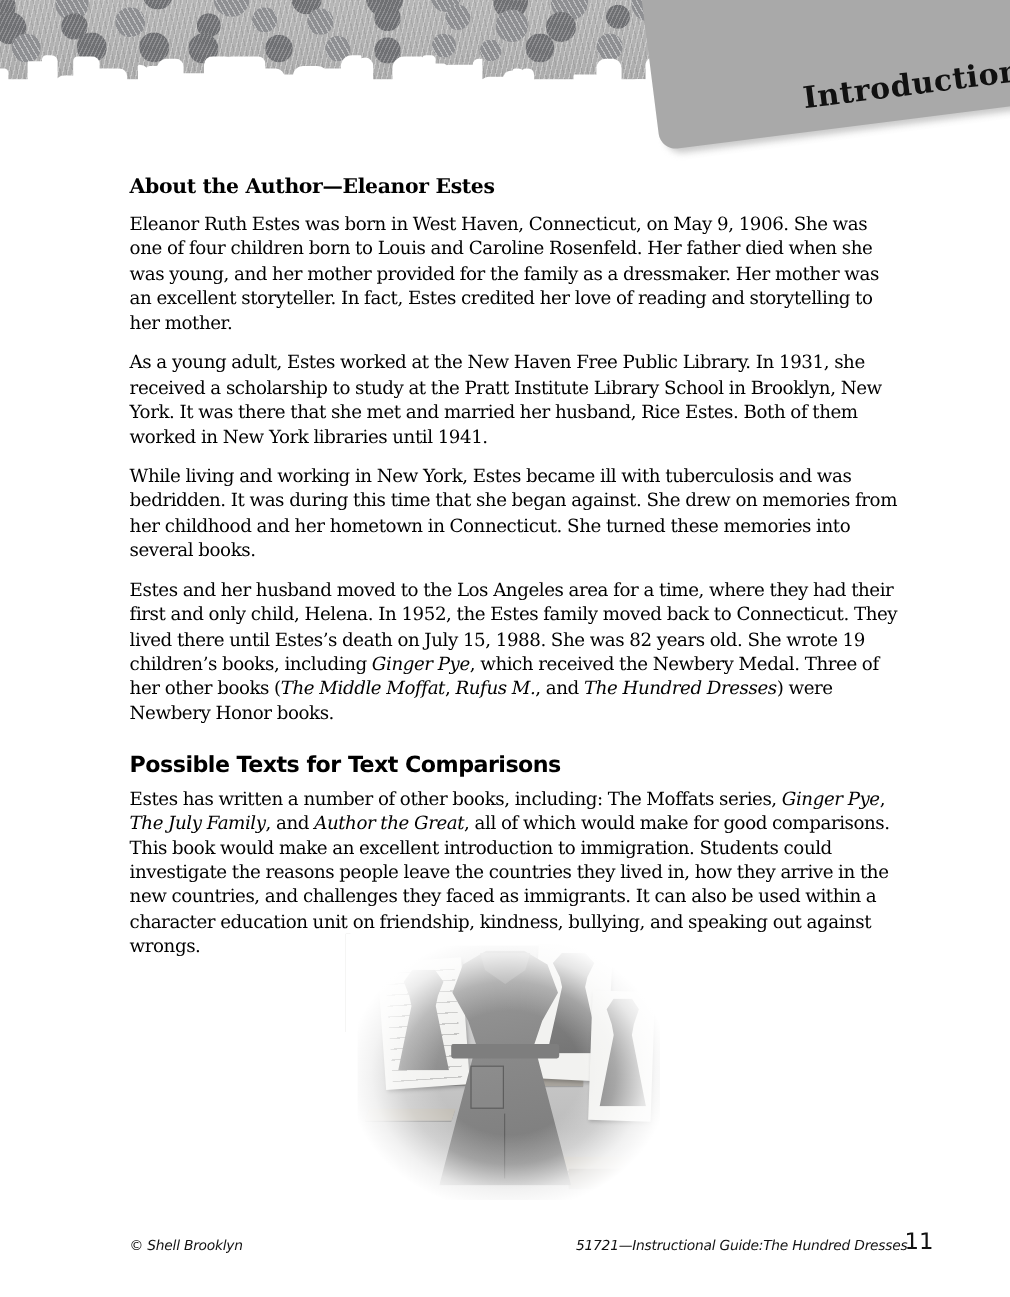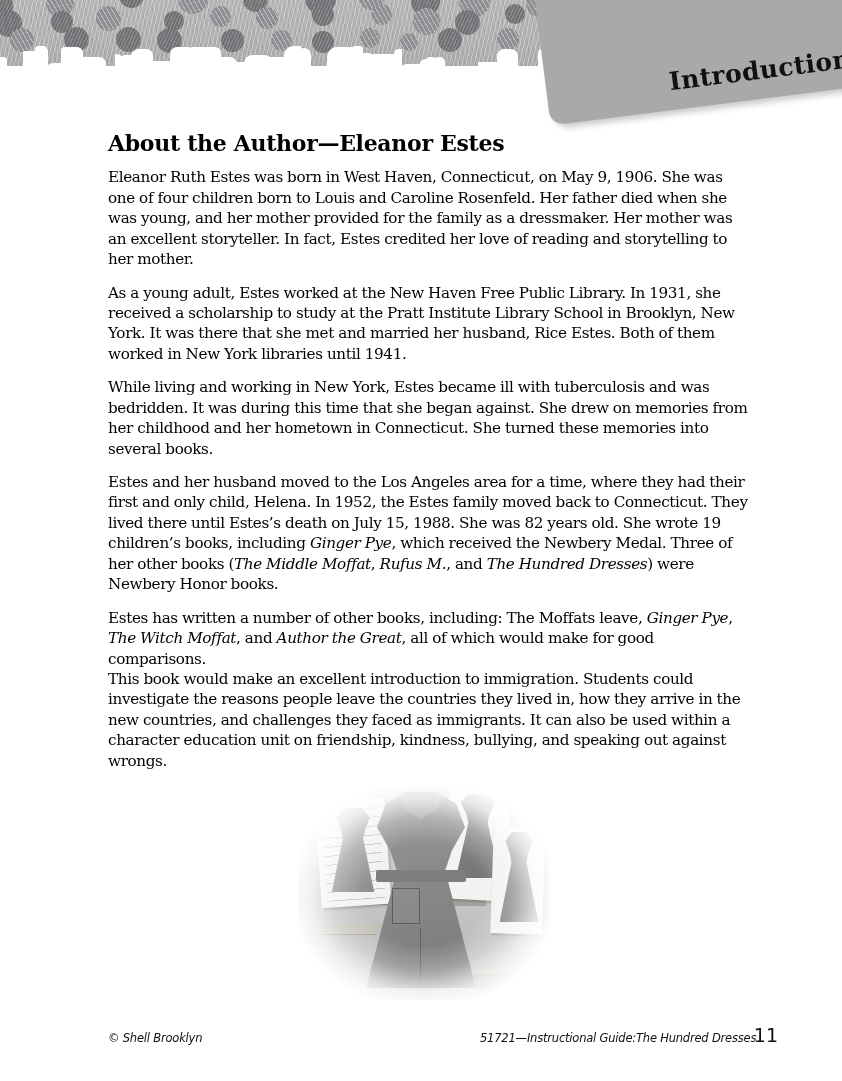--- a/index.html
+++ b/index.html
@@ -107,24 +107,24 @@
     width: 842px;
     height: 1081px;
   }
   .content {
     position: absolute;
     left: 108px;
     top: 132px;
     width: 640px;
   }
   h1.title {
-    margin: 0 0 12px 0;
+    margin: 15px 0 12px 0;
     font-family: "DejaVu Serif", serif;
     font-weight: bold;
-    font-size: 22px;
+    font-size: 17px;
     letter-spacing: -0.3px;
     line-height: 1.06;
   }
   h2.subhead {
     margin: 24px 0 7px 0;
     font-family: "DejaVu Sans", sans-serif;
     font-weight: bold;
     font-size: 18.5px;
     letter-spacing: -0.45px;
     line-height: 1.1;
@@ -366,21 +366,22 @@
 <div class="page">
   <div class="content">
     <h1 class="title">About the Author—Eleanor Estes</h1>
     <div id="intro-paragraphs">
         <p class="para"><span>Eleanor Ruth Estes was born in West Haven, Connecticut, on May 9, 1906.  She was one of four children born to Louis and Caroline Rosenfeld.  Her father died when she was young, and her mother provided for the family as a dressmaker.  Her mother was an excellent storyteller.  In fact, Estes credited her love of reading and storytelling to her mother.</span></p>
         <p class="para"><span>As a young adult, Estes worked at the New Haven Free Public Library.  In 1931, she received a scholarship to study at the Pratt Institute Library School in Brooklyn, New York.  It was there that she met and married her husband, Rice Estes.  Both of them worked in New York libraries until 1941.</span></p>
         <p class="para"><span>While living and working in New York, Estes became ill with tuberculosis and was bedridden.  It was during this time that she began against.  She drew on memories from her childhood and her hometown in Connecticut.  She turned these memories into several books.</span></p>
         <p class="para"><span>Estes and her husband moved to the Los Angeles area for a time, where they had their first and only child, Helena.  In 1952, the Estes family moved back to Connecticut.  They lived there until Estes’s death on July 15, 1988.  She was 82 years old.  She wrote 19 children’s books, including </span><em>Ginger Pye</em><span>, which received the Newbery Medal.  Three of her other books (</span><em>The Middle Moffat</em><span>, </span><em>Rufus M.</em><span>, and </span><em>The Hundred Dresses</em><span>) were Newbery Honor books.</span></p>
       </div>
     <div id="sections">
-        <p class="para tight"><span>Estes has written a number of other books, including: The Moffats leave, </span><em>Ginger Pye</em><span>, </span><em>The Witch Moffat</em><span>, and </span><em>Author the Great</em><span>, all of which would make for good comparisons.</span></p>
+        <h2 class="subhead">Possible Texts for Text Comparisons</h2>
+        <p class="para tight"><span>Estes has written a number of other books, including: The Moffats series, </span><em>Ginger Pye</em><span>, </span><em>The July Family</em><span>, and </span><em>Author the Great</em><span>, all of which would make for good comparisons.</span></p>
         <p class="para tight"><span>This book would make an excellent introduction to immigration.  Students could investigate the reasons people leave the countries they lived in, how they arrive in the new countries, and challenges they faced as immigrants.  It can also be used within a character education unit on friendship, kindness, bullying, and speaking out against wrongs.</span></p>
       </div>
   </div>
 
   <div class="illus">
     <div class="illus-canvas">
       <div class="ph-room"></div>
 
       <div class="desk desk-top" style="left:18px; top:146px; width:72px; height:10px; transform:skewX(-18deg);"></div>
       <div class="desk-leg" style="left:26px; top:156px; height:38px;"></div>

